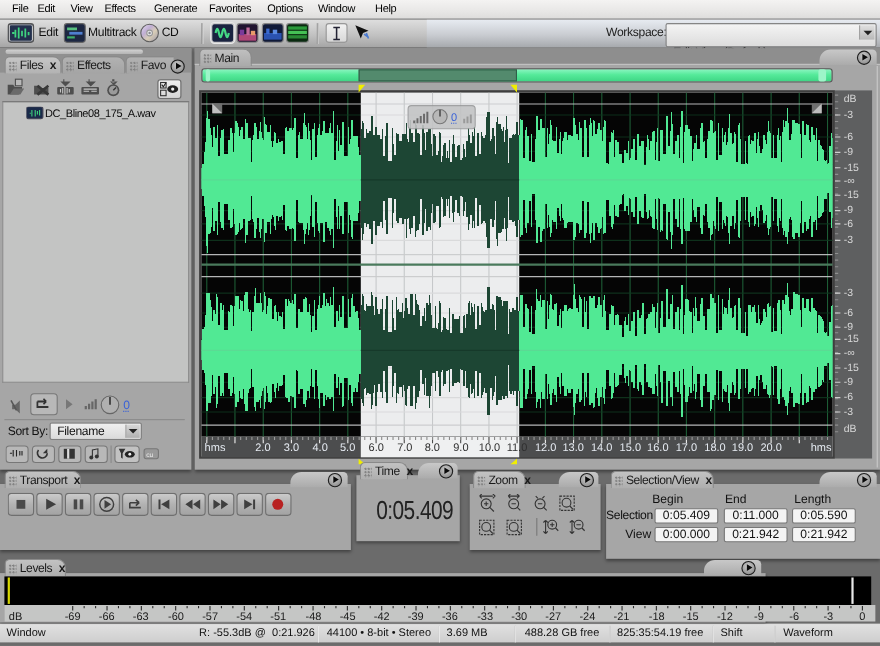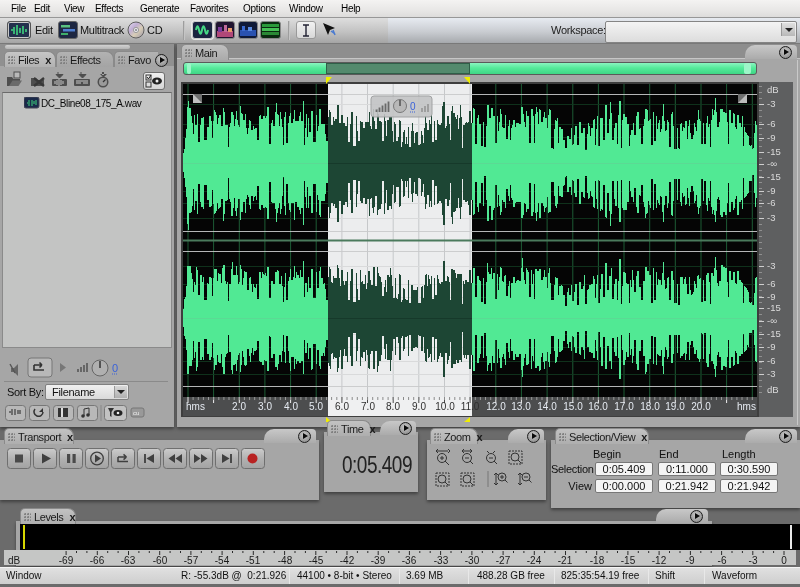--- a/index.html
+++ b/index.html
@@ -420,27 +420,27 @@
 <div class="tab" style="left:4px;top:-12px;width:94px;background:linear-gradient(#c2c2c2,#aeaeae)">Selection/View<span class="x">x</span></div>
 <div class="wing" style="right:3px;top:-11px"></div>
 <div class="rbtn" style="right:8px;top:-10px"></div>
 <div class="abs" style="left:42px;top:8px;font-size:11px;color:#111">Begin</div>
 <div class="abs" style="left:108px;top:8px;font-size:11px;color:#111">End</div>
 <div class="abs" style="left:171px;top:8px;font-size:11px;color:#111">Length</div>
 <div class="abs" style="left:0px;top:23px;width:41px;text-align:right;font-size:11px;letter-spacing:-0.3px;color:#111">Selection</div>
 <div class="abs" style="left:0px;top:40px;width:41px;text-align:right;font-size:11px;color:#111">View</div>
 <div class="field" style="left:44px;top:22px">0:05.409</div>
 <div class="field" style="left:107px;top:22px">0:11.000</div>
-<div class="field" style="left:169px;top:22px">0:30.590</div>
+<div class="field" style="left:169px;top:22px">0:05.590</div>
 <div class="field" style="left:44px;top:39px">0:00.000</div>
 <div class="field" style="left:107px;top:39px">0:21.942</div>
 <div class="field" style="left:169px;top:39px">0:21.942</div>
 </div>
 
-<div class="panel" style="left:16px;top:521px;width:696px;height:45px">
+<div class="panel" style="left:0px;top:521px;width:696px;height:45px">
 <div class="tab" style="left:4px;top:-13px;width:56px;background:linear-gradient(#c2c2c2,#aeaeae)">Levels<span class="x">x</span></div>
 <div class="wing" style="right:4px;top:-12px"></div>
 <div class="rbtn" style="right:9px;top:-11px"></div>
 <div class="abs" style="left:4px;top:3px;width:788px;height:26px;background:#000"></div>
 <div class="abs" style="left:7px;top:4px;width:2px;height:24px;background:#d8d800"></div>
 <div class="abs" style="left:774px;top:4px;width:2px;height:24px;background:#e8e8e8"></div>
 </div>
 <svg class="abs" width="792" height="16" style="left:4px;top:550px">
 <rect width="792" height="15" fill="#c5c6c5"></rect>
 <path d="M780.0 1V5M769.6 1V3M759.2 1V3M748.8 1V5M738.4 1V3M728.0 1V3M717.6 1V5M707.2 1V3M696.8 1V3M686.4 1V5M676.0 1V3M665.5 1V3M655.1 1V5M644.7 1V3M634.3 1V3M623.9 1V5M613.5 1V3M603.1 1V3M592.7 1V5M582.3 1V3M571.9 1V3M561.5 1V5M551.1 1V3M540.7 1V3M530.3 1V5M519.9 1V3M509.5 1V3M499.1 1V5M488.7 1V3M478.3 1V3M467.9 1V5M457.4 1V3M447.0 1V3M436.6 1V5M426.2 1V3M415.8 1V3M405.4 1V5M395.0 1V3M384.6 1V3M374.2 1V5M363.8 1V3M353.4 1V3M343.0 1V5M332.6 1V3M322.2 1V3M311.8 1V5M301.4 1V3M291.0 1V3M280.6 1V5M270.2 1V3M259.8 1V3M249.3 1V5M238.9 1V3M228.5 1V3M218.1 1V5M207.7 1V3M197.3 1V3M186.9 1V5M176.5 1V3M166.1 1V3M155.7 1V5M145.3 1V3M134.9 1V3M124.5 1V5M114.1 1V3M103.7 1V3M93.3 1V5M82.9 1V3M72.5 1V3M62.1 1V5" stroke="#2a2a2a"></path>

